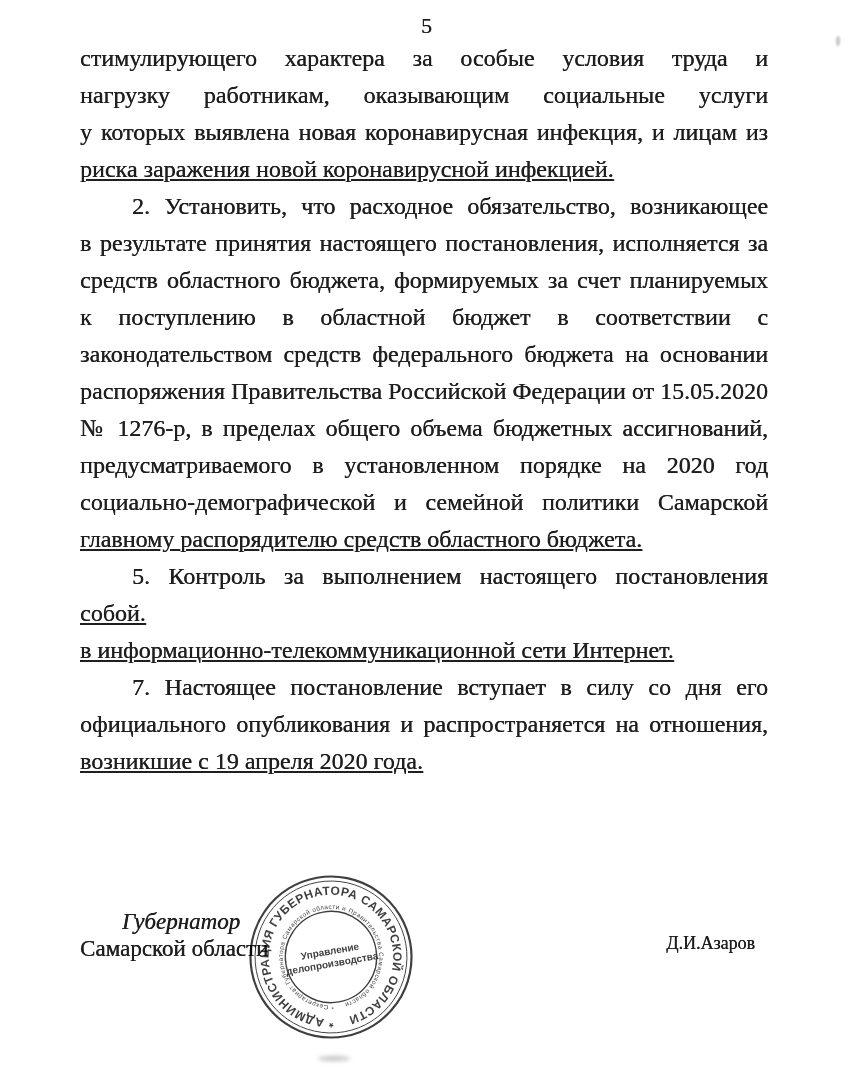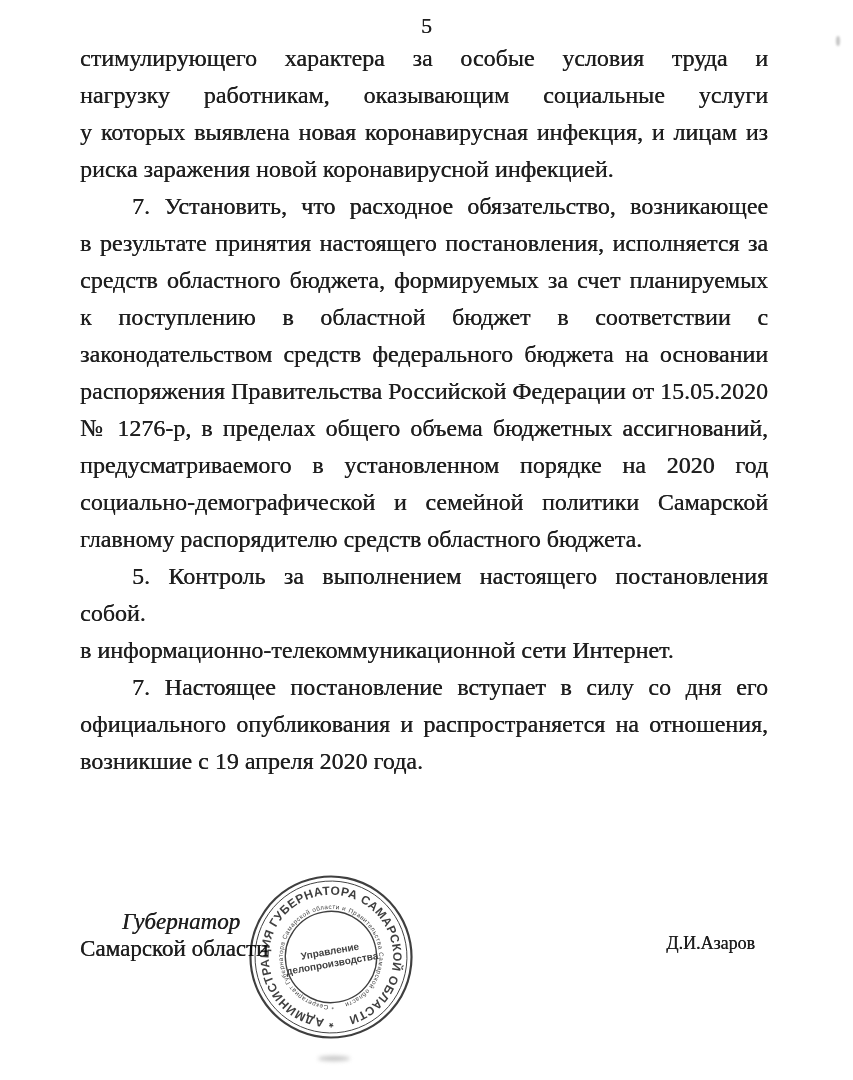--- a/index.html
+++ b/index.html
@@ -14,21 +14,21 @@
     text-align:center; font-size:22px;
     text-shadow:0.3px 0 0 currentColor;
   }
   .body-text { position:absolute; left:80px; top:40px; width:688px; }
   .doc-line {
     font-size:24px; line-height:37px; height:37px; overflow:hidden;
     text-align:justify; text-align-last:justify;
     text-shadow:0.35px 0 0 currentColor;
     white-space:normal;
   }
-  .doc-line.last { text-align-last:left; }
+  .doc-line.last { text-align-last:left;text-decoration:underline; }
   .doc-line.indent { text-indent:52px; }
 
   .sig-left { position:absolute; left:80px; top:908px; font-size:23px; line-height:27px; text-shadow:0.35px 0 0 currentColor; }
   .sig-left .l1 { padding-left:42px;font-style:italic; }
   .sig-right { position:absolute; right:98px; top:930px; font-size:18px; line-height:27px; text-shadow:0.35px 0 0 currentColor; }
 
   .stamp {
     position:absolute; left:248px; top:874px; width:166px; height:166px;
     mix-blend-mode:multiply; opacity:0.92;
   }
@@ -48,21 +48,21 @@
 </head>
 <body>
 
 <div class="page-number">5</div>
 
 <div class="body-text">
     <div class="doc-line">стимулирующего характера за особые условия труда и дополнительную</div>
     <div class="doc-line">нагрузку работникам, оказывающим социальные услуги гражданам,</div>
     <div class="doc-line">у которых выявлена новая коронавирусная инфекция, и лицам из групп</div>
     <div class="doc-line last">риска заражения новой коронавирусной инфекцией.</div>
-    <div class="doc-line indent">7. Установить, что расходное обязательство, возникающее</div>
+    <div class="doc-line indent">2. Установить, что расходное обязательство, возникающее</div>
     <div class="doc-line">в результате принятия настоящего постановления, исполняется за счет</div>
     <div class="doc-line">средств областного бюджета, формируемых за счет планируемых</div>
     <div class="doc-line">к поступлению в областной бюджет в соответствии с действующим</div>
     <div class="doc-line">законодательством средств федерального бюджета на основании</div>
     <div class="doc-line">распоряжения Правительства Российской Федерации от 15.05.2020</div>
     <div class="doc-line">№ 1276-р, в пределах общего объема бюджетных ассигнований,</div>
     <div class="doc-line">предусматриваемого в установленном порядке на 2020 год министерству</div>
     <div class="doc-line">социально-демографической и семейной политики Самарской области как</div>
     <div class="doc-line last">главному распорядителю средств областного бюджета.</div>
     <div class="doc-line indent">5. Контроль за выполнением настоящего постановления оставляю за</div>

